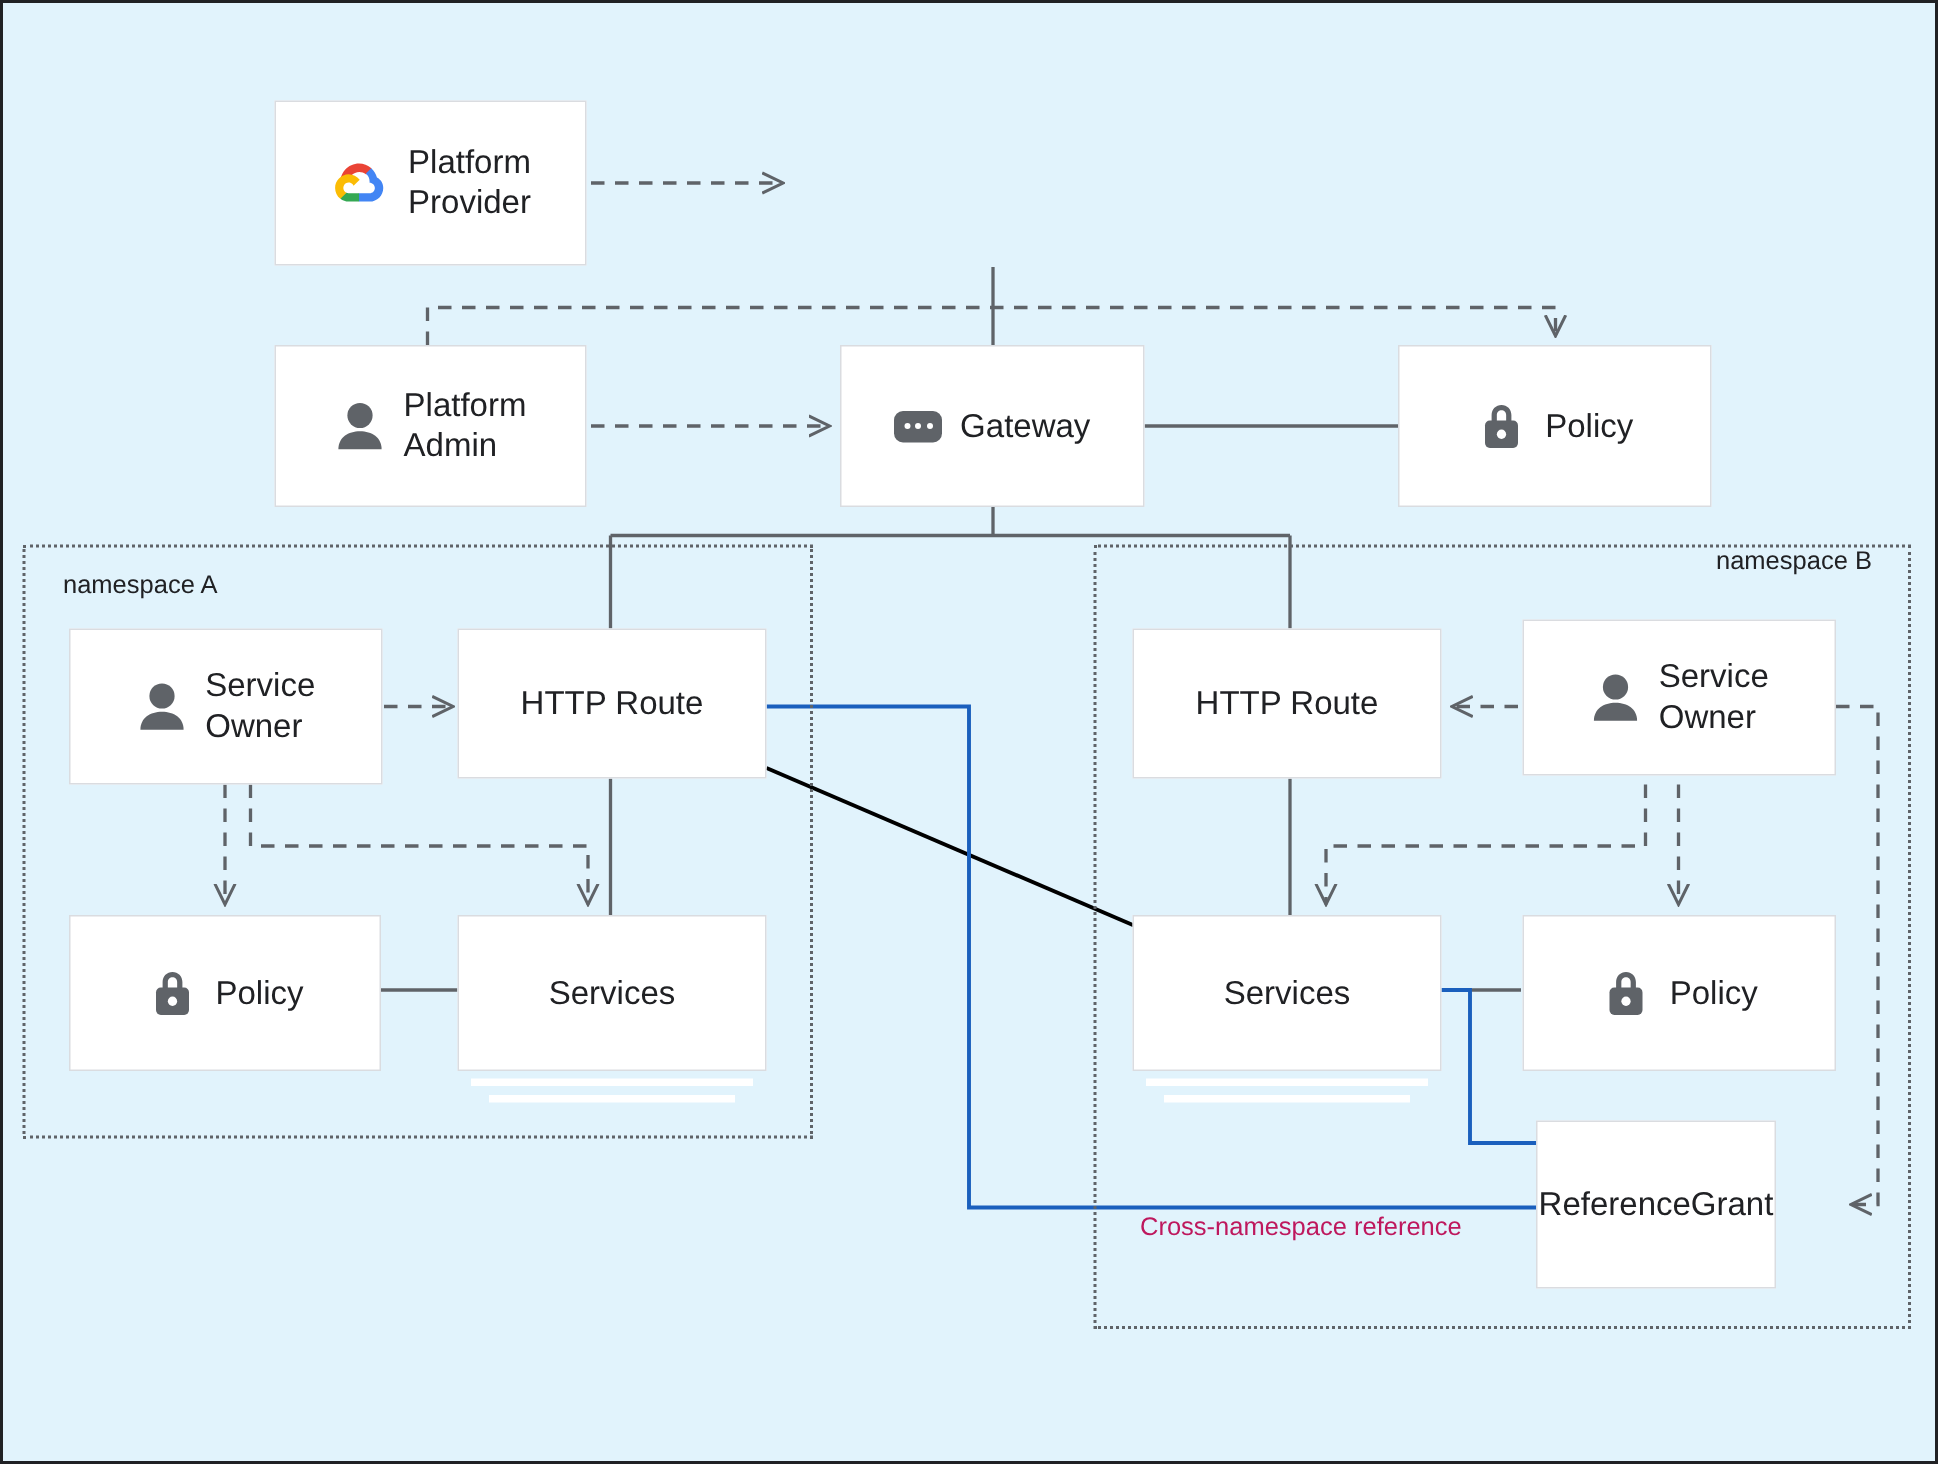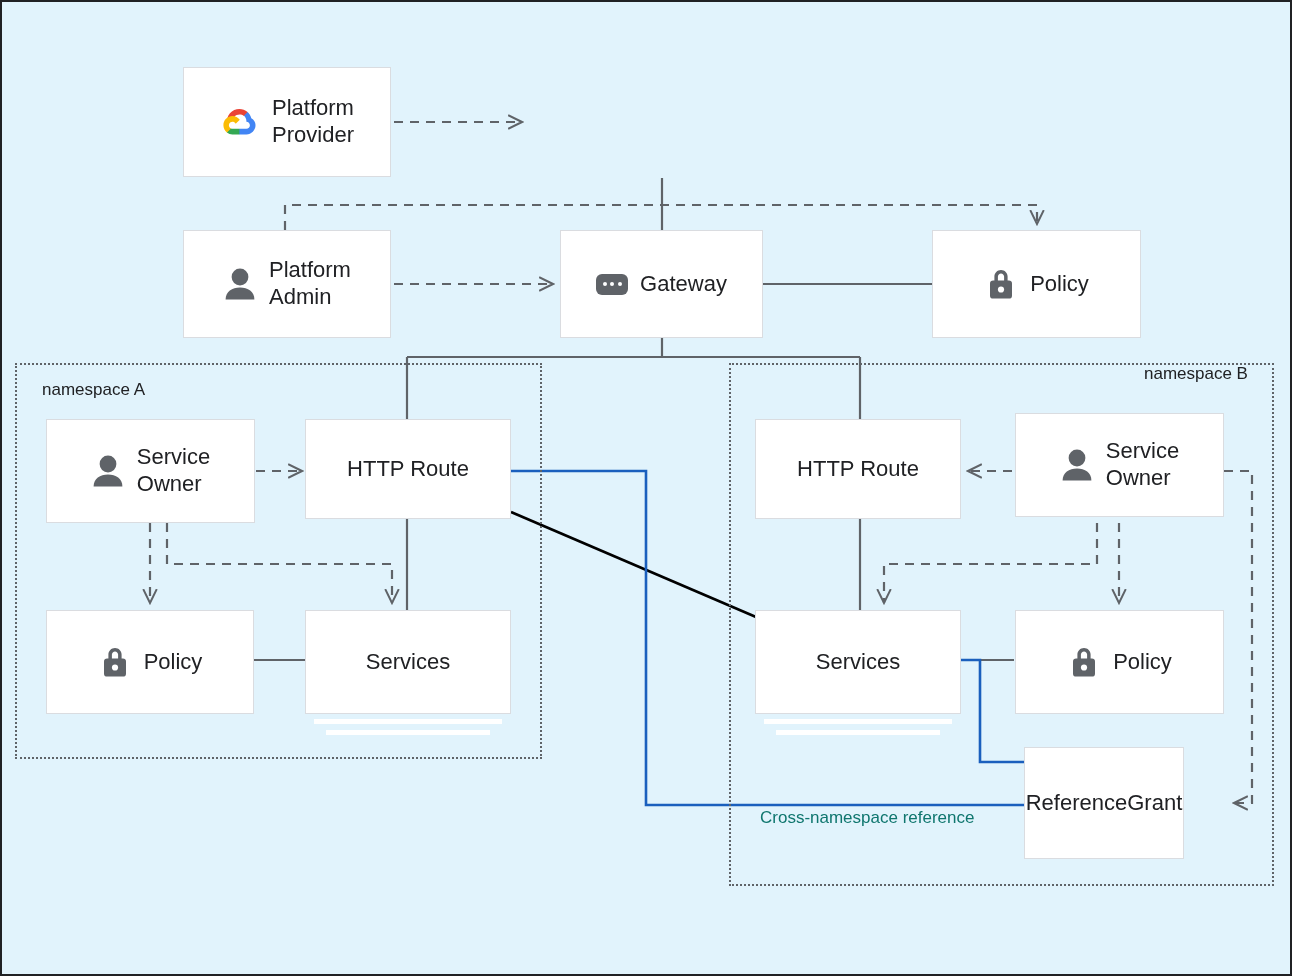--- a/index.html
+++ b/index.html
@@ -76,21 +76,21 @@
     display: flex; align-items: center; justify-content: center;
     gap: 3.5px;
   }
   .gwclass-ico i {
     width: 4px; height: 4px; border-radius: 50%;
     background: #ffffff; display: block;
   }
   .xref-label {
     position: absolute;
     font-size: 17px;
-    color: #0f766e;
+    color: #be185d;
     white-space: nowrap;
     z-index: 4;
   }
 </style>
 </head>
 <body>
 
 <div id="canvas">
 
   <svg id="wires" viewBox="0 0 1292 976" xmlns="http://www.w3.org/2000/svg">

